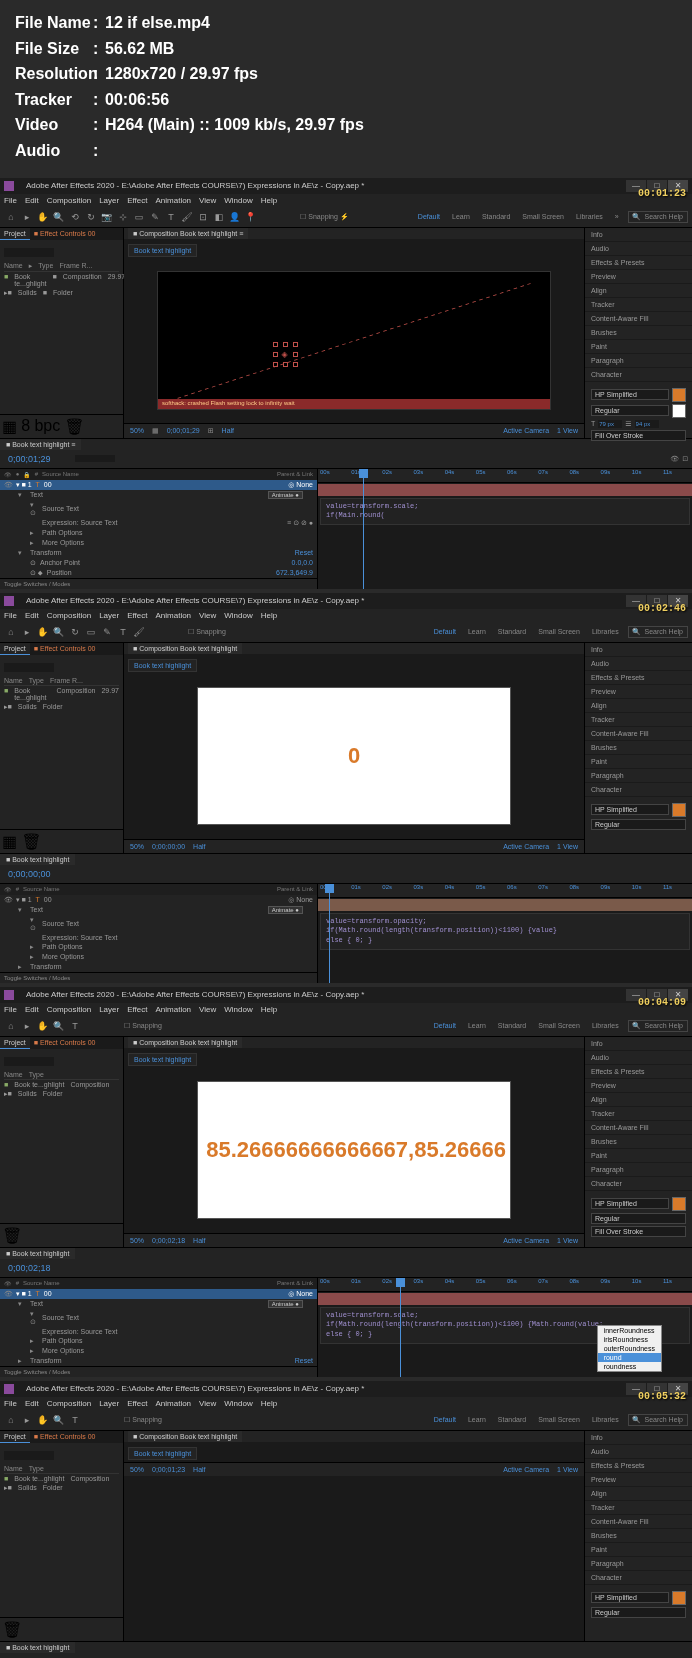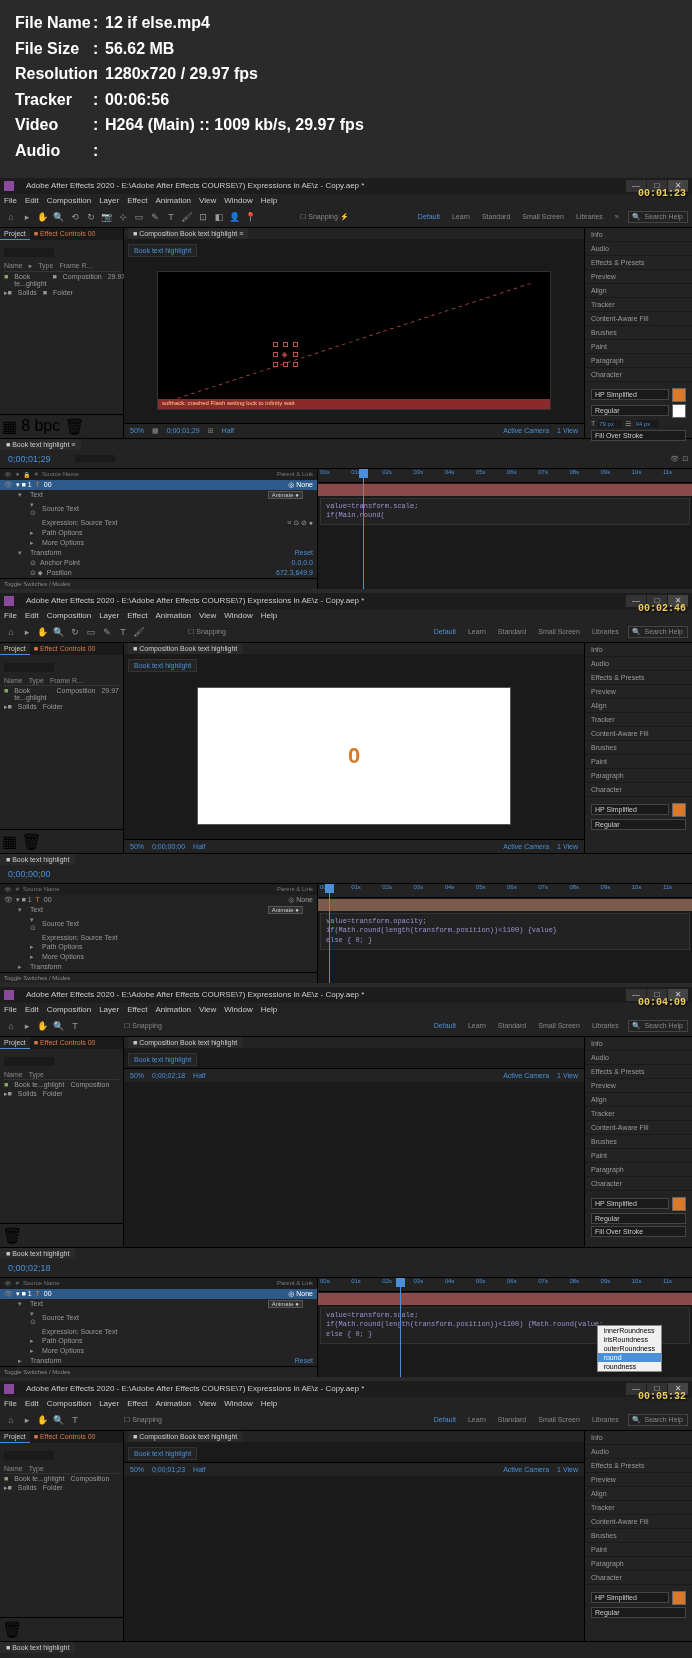--- a/index.html
+++ b/index.html
@@ -609,20 +609,25 @@
           </div></div>
         <div class="proj-footer">
           <span>🗑</span>
         </div>
       </div>
     <div class="center-panel">
       <div class="comp-tab-row">
           <span class="comp-tab">■ <span>Composition Book text highlight</span></span>
         </div>
       <div><span class="comp-crumb">Book text highlight</span></div>
+      <div class="viewer">
+        <div class="canvas-white" style="justify-content:flex-start;padding-left:8px">
+            <span class="big-text">85.26666666666667,85.26666</span>
+          </div>
+      </div>
       <div class="viewer-toolbar">
           <span class="vt-item vt-blue">50%</span>
           <span class="vt-item vt-blue">0;00;02;18</span>
           <span class="vt-item vt-blue">Half</span>
           <span style="margin-left:auto" class="vt-item vt-blue">Active Camera</span>
           <span class="vt-item vt-blue">1 View</span>
         </div>
     </div>
     <div class="right-panel">
         <div class="rp-item">Info</div>

